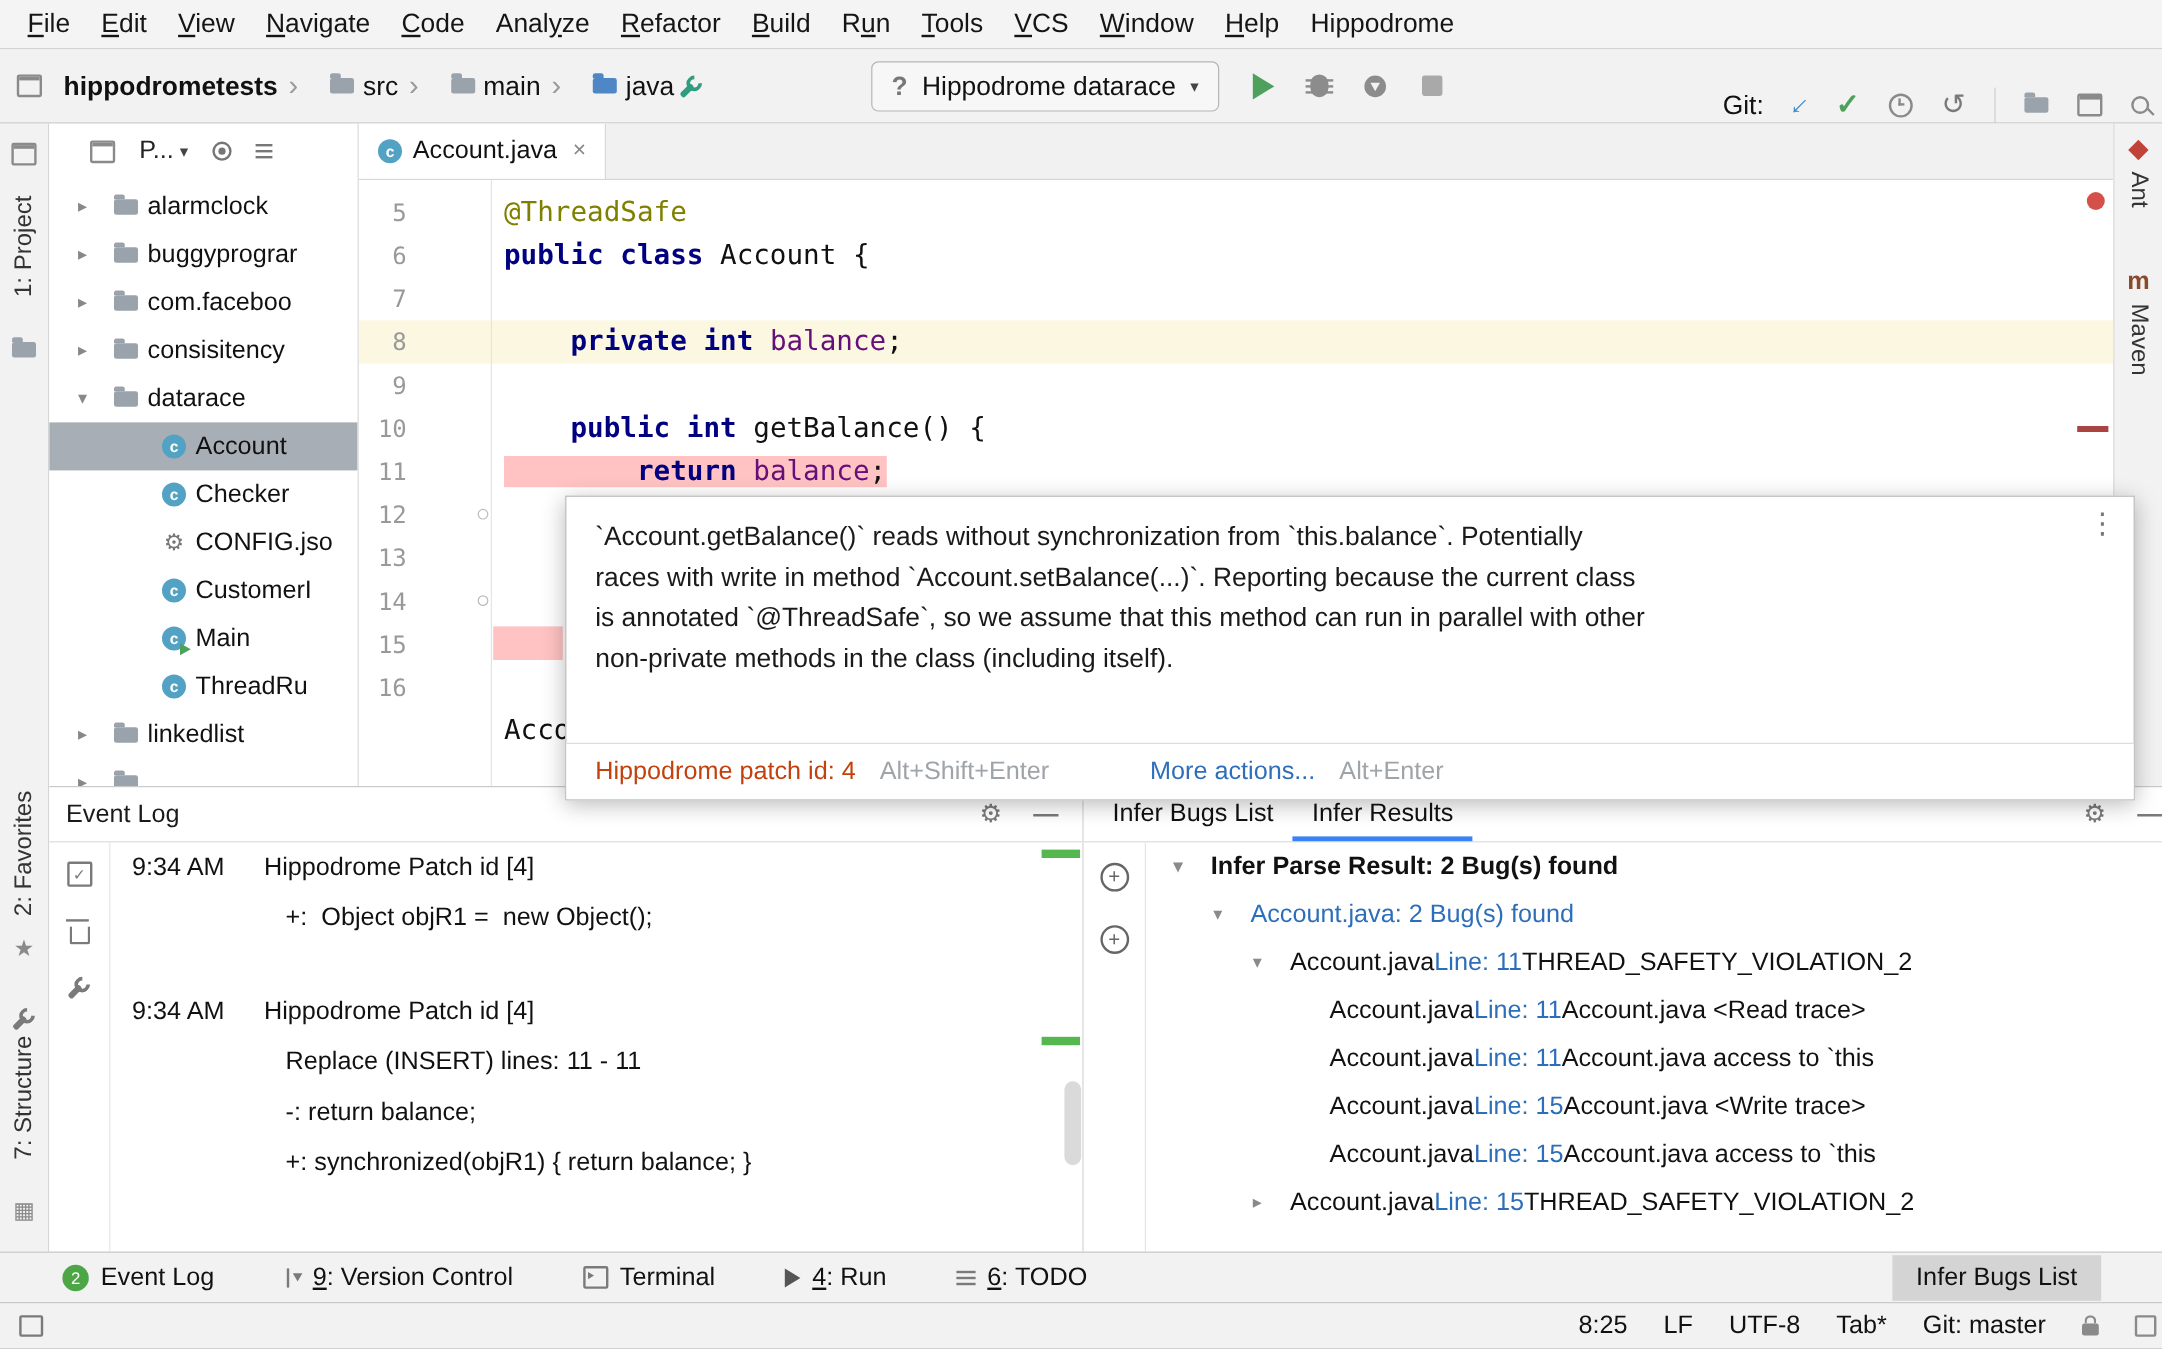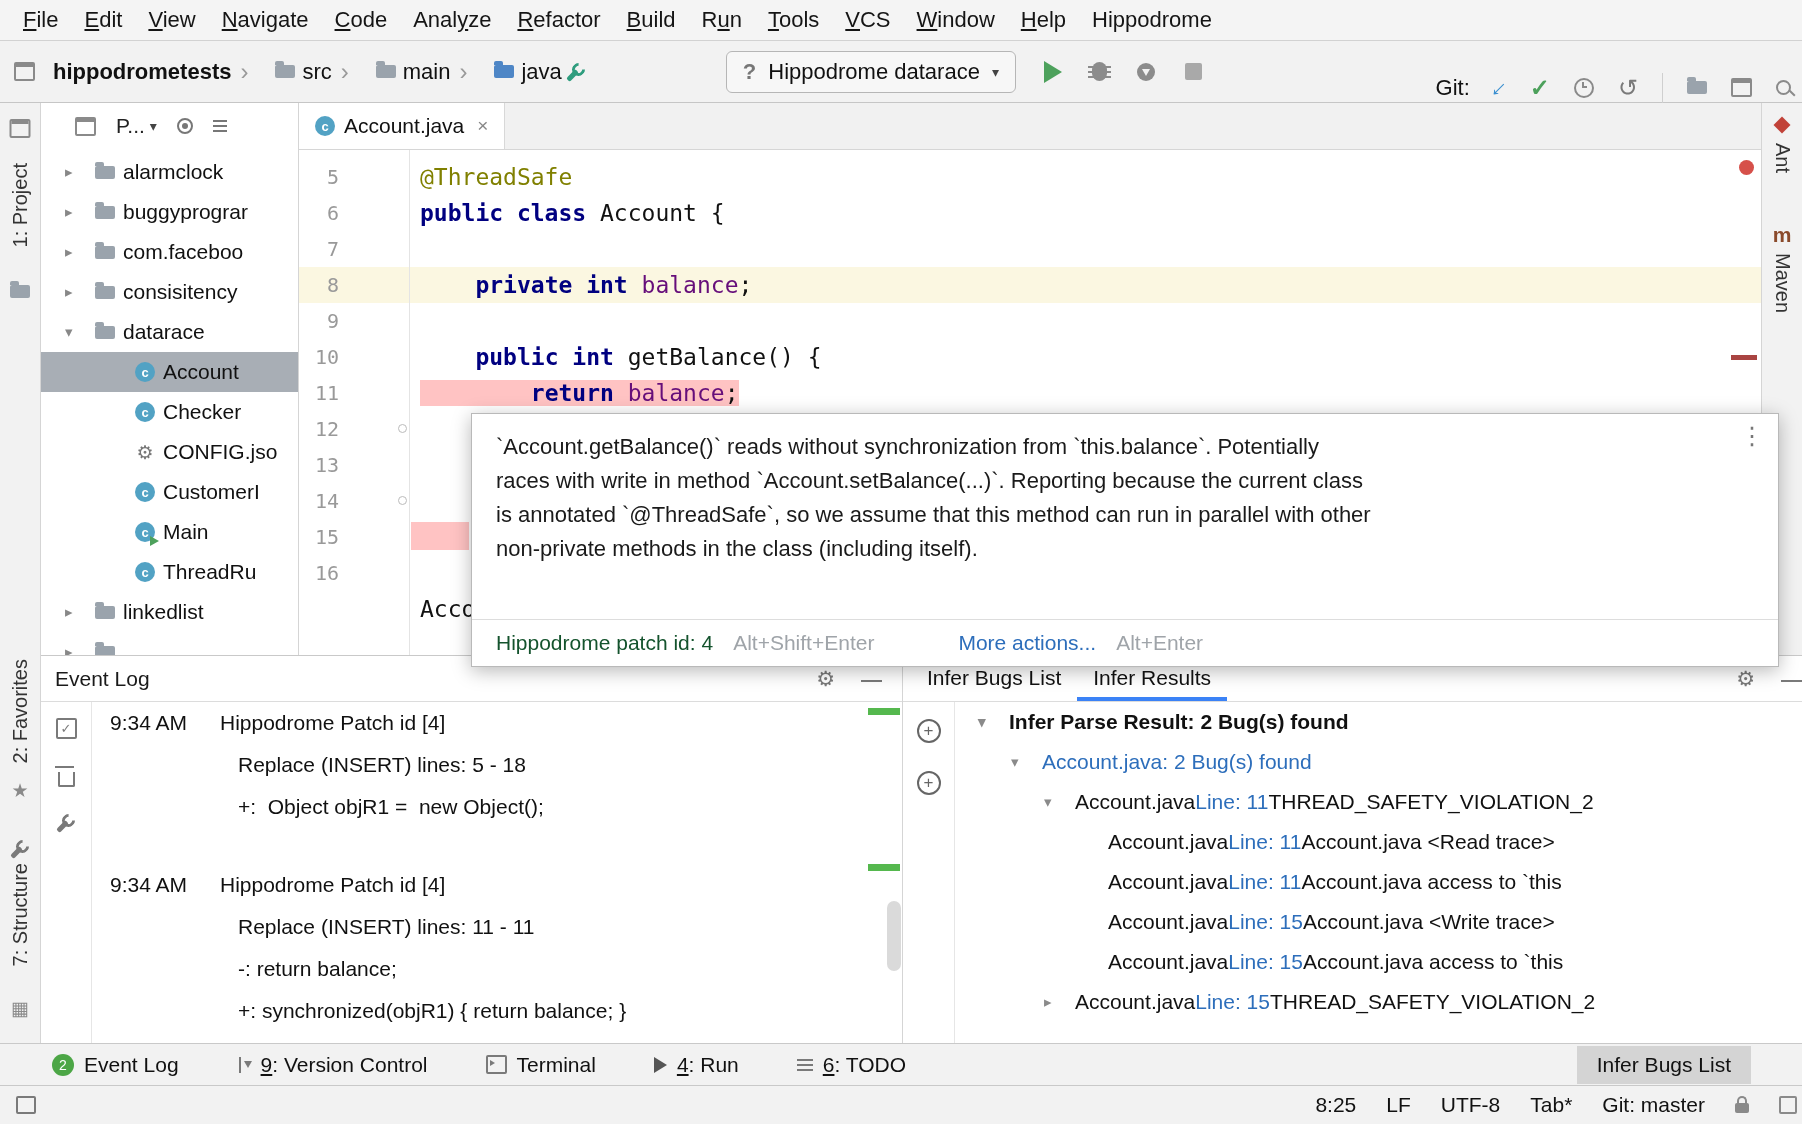--- a/index.html
+++ b/index.html
@@ -98,21 +98,21 @@
   .gdot{position:absolute;left:99px;width:9px;height:9px;border:1px solid #BBB;border-radius:50%;background:#fff;box-sizing:border-box;}
   .dot12{top:274px;} .dot14{top:346px;}
   .err-badge{position:absolute;left:1440px;top:57px;width:15px;height:15px;border-radius:50%;background:#D6504A;}
   .err-dash{position:absolute;left:1432px;top:252px;width:26px;height:5px;background:#A94442;}
 
   
   .popup{position:absolute;left:471px;top:413px;width:1308px;height:254px;background:#FFF;border:1px solid #B9B9B9;box-shadow:0 4px 18px rgba(0,0,0,.28);z-index:60;box-sizing:border-box;}
   .popup-body{padding:16px 56px 0 24px;font-size:22px;line-height:34px;color:#1a1a1a;}
   .popup-dots{position:absolute;right:14px;top:8px;color:#777;font-size:24px;}
   .popup-footer{position:absolute;left:0;right:0;bottom:0;height:46px;border-top:1px solid #DDD;display:flex;align-items:center;padding-left:24px;font-size:21px;gap:20px;background:#FFF;}
-  .pop-link{color:#14532d;}
+  .pop-link{color:#c2410c;}
   .pop-short{color:#9FA4A9;}
   .pop-more{margin-left:64px;color:#2D6EBB;}
 
   
   .panel-header{height:46px;display:flex;align-items:center;border-bottom:1px solid #DCDCDC;padding:0 20px 0 14px;box-sizing:border-box;}
   .panel-title{font-size:21px;color:#1a1a1a;}
   .ph-icons{margin-left:auto;display:flex;align-items:center;gap:26px;}
   .gear-g{font-size:21px;color:#7a7a7a;}
   .min-g{font-size:21px;color:#7a7a7a;font-weight:bold;}
 
@@ -415,21 +415,20 @@
       </span>
     </div>
     <div class="el-iconcol">
       <span class="sq-check">✓</span>
       <span class="trash-ico"></span>
       <span class="wrench gray"></span>
     </div>
     <div class="el-content">
         <div class="el-entry">
           <div class="el-line"><span class="el-time">9:34 AM</span><span class="el-title">Hippodrome Patch id [4]</span></div>
-          <div class="el-line el-msg">Replace (INSERT) lines: 5 - 18</div>
           <div class="el-line el-msg">+:  Object objR1 =  new Object();</div>
         </div>
         <div class="el-entry" style="margin-top: 36px;">
           <div class="el-line"><span class="el-time">9:34 AM</span><span class="el-title">Hippodrome Patch id [4]</span></div>
           <div class="el-line el-msg">Replace (INSERT) lines: 11 - 11</div>
           <div class="el-line el-msg">-: return balance;</div>
           <div class="el-line el-msg">+: synchronized(objR1) { return balance; }</div>
         </div>
       </div>
     <div class="green-bar gb1"></div>

